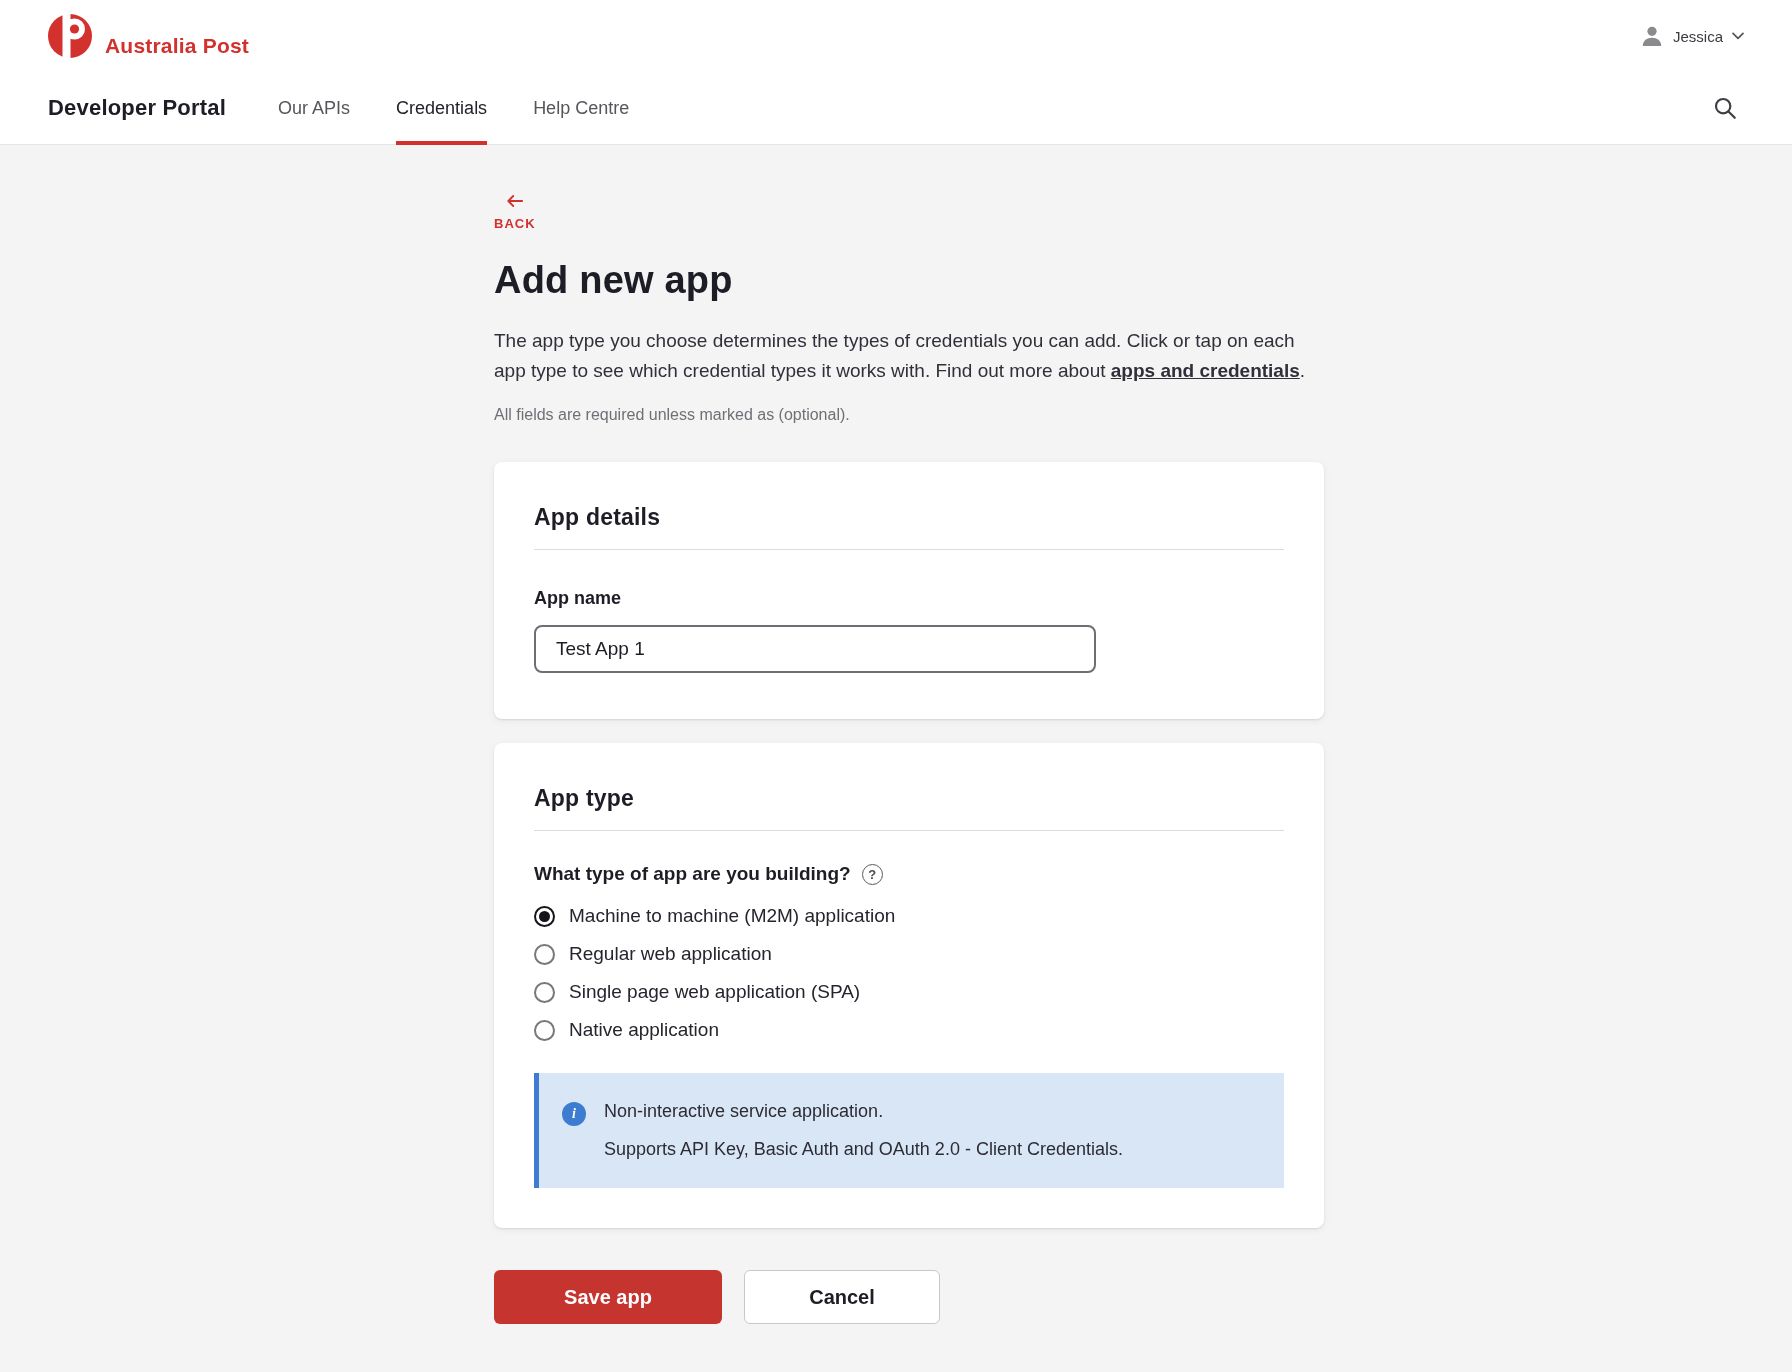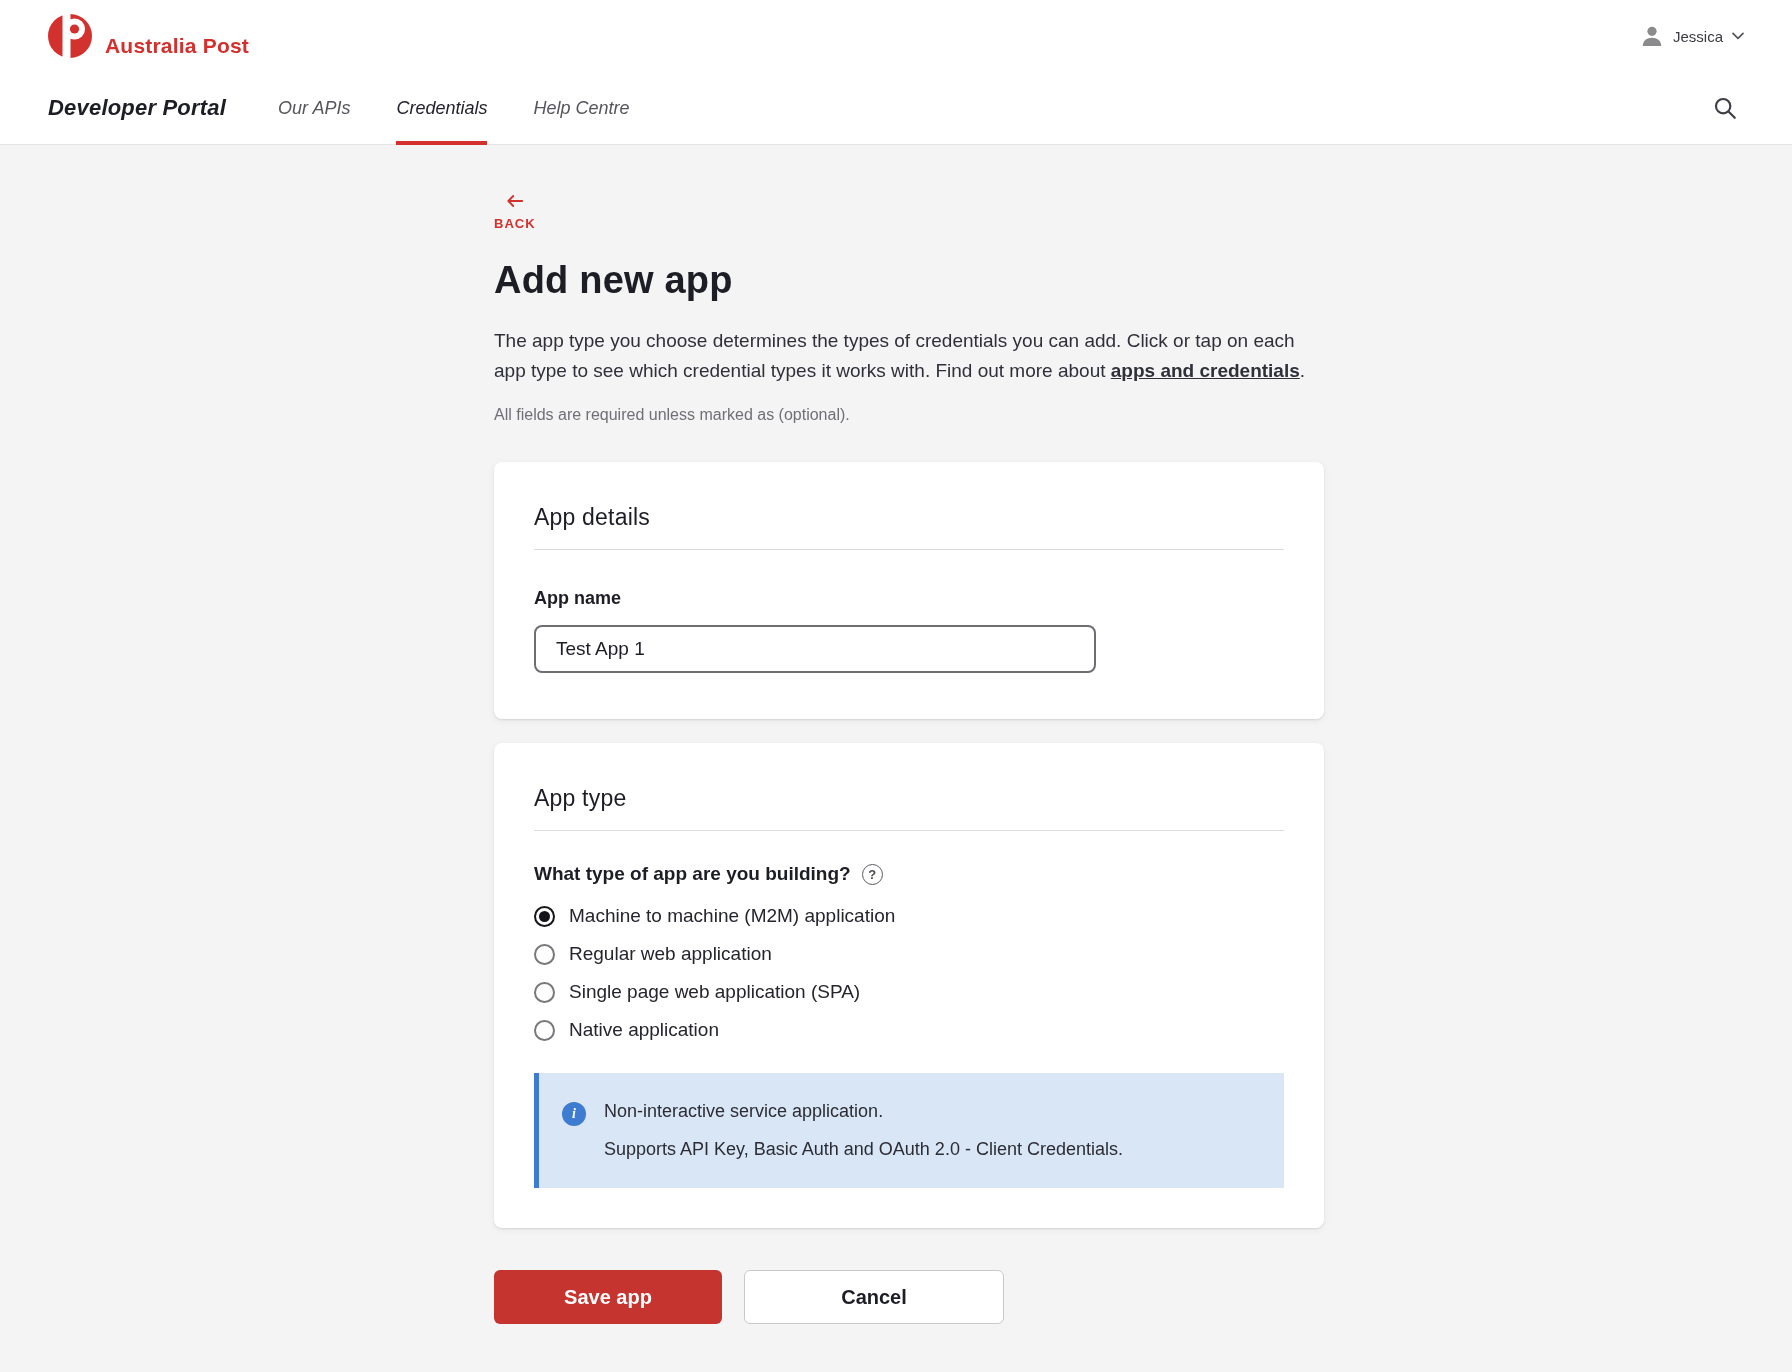--- a/index.html
+++ b/index.html
@@ -18,21 +18,21 @@
     display:flex; align-items:center; justify-content:space-between;
     padding:0 48px;
   }
   .brand { display:flex; align-items:flex-end; gap:13px; cursor:pointer; }
   .brand-text { color:#d2312e; font-weight:700; font-size:21px; letter-spacing:0.2px; }
   .user-menu { display:flex; align-items:center; gap:9px; font-size:15px; color:#3a3a40; cursor:pointer; }
 
   
   .navbar {
     height:73px; background:#ffffff; border-bottom:1px solid #e4e4e4;
-    display:flex; align-items:center; padding:0 48px;font-style:italic;
+    display:flex; align-items:center; padding:0 48px;
   }
   .nav-title { font-size:22px; font-weight:700; color:#1d1d26; margin-right:52px; letter-spacing:0.2px; }
   .nav-links { display:flex; height:73px;justify-content:space-between; }
   .nav-link {
     display:flex; align-items:center; margin-right:46px;
     font-size:18px; color:#55555b; position:relative; cursor:pointer; text-decoration:none;
   }
   .nav-link.active { color:#23232b; font-weight:500; }
   .nav-link.active::after {
     content:''; position:absolute; left:0; right:0; bottom:0; height:4px; background:#d2312e;
@@ -54,21 +54,21 @@
   .note { margin:20px 0 0; font-size:16px; color:#6f6f76; }
 
   
   .card {
     background:#fff; border-radius:8px;
     box-shadow:0 1px 2px rgba(0,0,0,0.10), 0 2px 8px rgba(0,0,0,0.05);
     padding:42px 40px 40px;
   }
   .card.first { margin-top:38px; padding-bottom:46px; }
   .card.second { margin-top:24px; }
-  .card h2 { margin:0; font-size:23px; font-weight:400; color:#1d1d26; letter-spacing:0.2px; }
+  .card h2 { margin:0; font-size:23px; font-weight:700; color:#1d1d26; letter-spacing:0.2px; }
   .card hr { border:none; border-top:1px solid #dcdcde; margin:18px 0 0; }
 
   .field-label { display:block; margin-top:38px; font-size:18px; font-weight:700; color:#1d1d26; }
   .text-input {
     margin-top:16px; width:562px; height:48px;
     border:2px solid #6e6e74; border-radius:8px;
     font-size:19px; padding:0 20px; color:#1d1d26;
     font-family:"Liberation Sans", sans-serif; background:#fff;
   }
 
@@ -109,21 +109,21 @@
   .info-text p + p { margin-top:17px; }
 
   
   .actions { display:flex; gap:22px; margin-top:42px; }
   .btn-primary {
     width:228px; height:54px; background:#c5342f; color:#fff;
     border:none; border-radius:6px; font-size:20px; font-weight:600;
     font-family:"Liberation Sans", sans-serif; cursor:pointer;
   }
   .btn-secondary {
-    width:260px; height:54px; background:#fff; color:#1d1d26;
+    width:196px; height:54px; background:#fff; color:#1d1d26;
     border:1px solid #c8c8cb; border-radius:6px; font-size:20px; font-weight:600;
     font-family:"Liberation Sans", sans-serif; cursor:pointer;
   }
 </style>
 </head>
 <body>
 
 <div class="screen">
 
   <header class="topbar">

